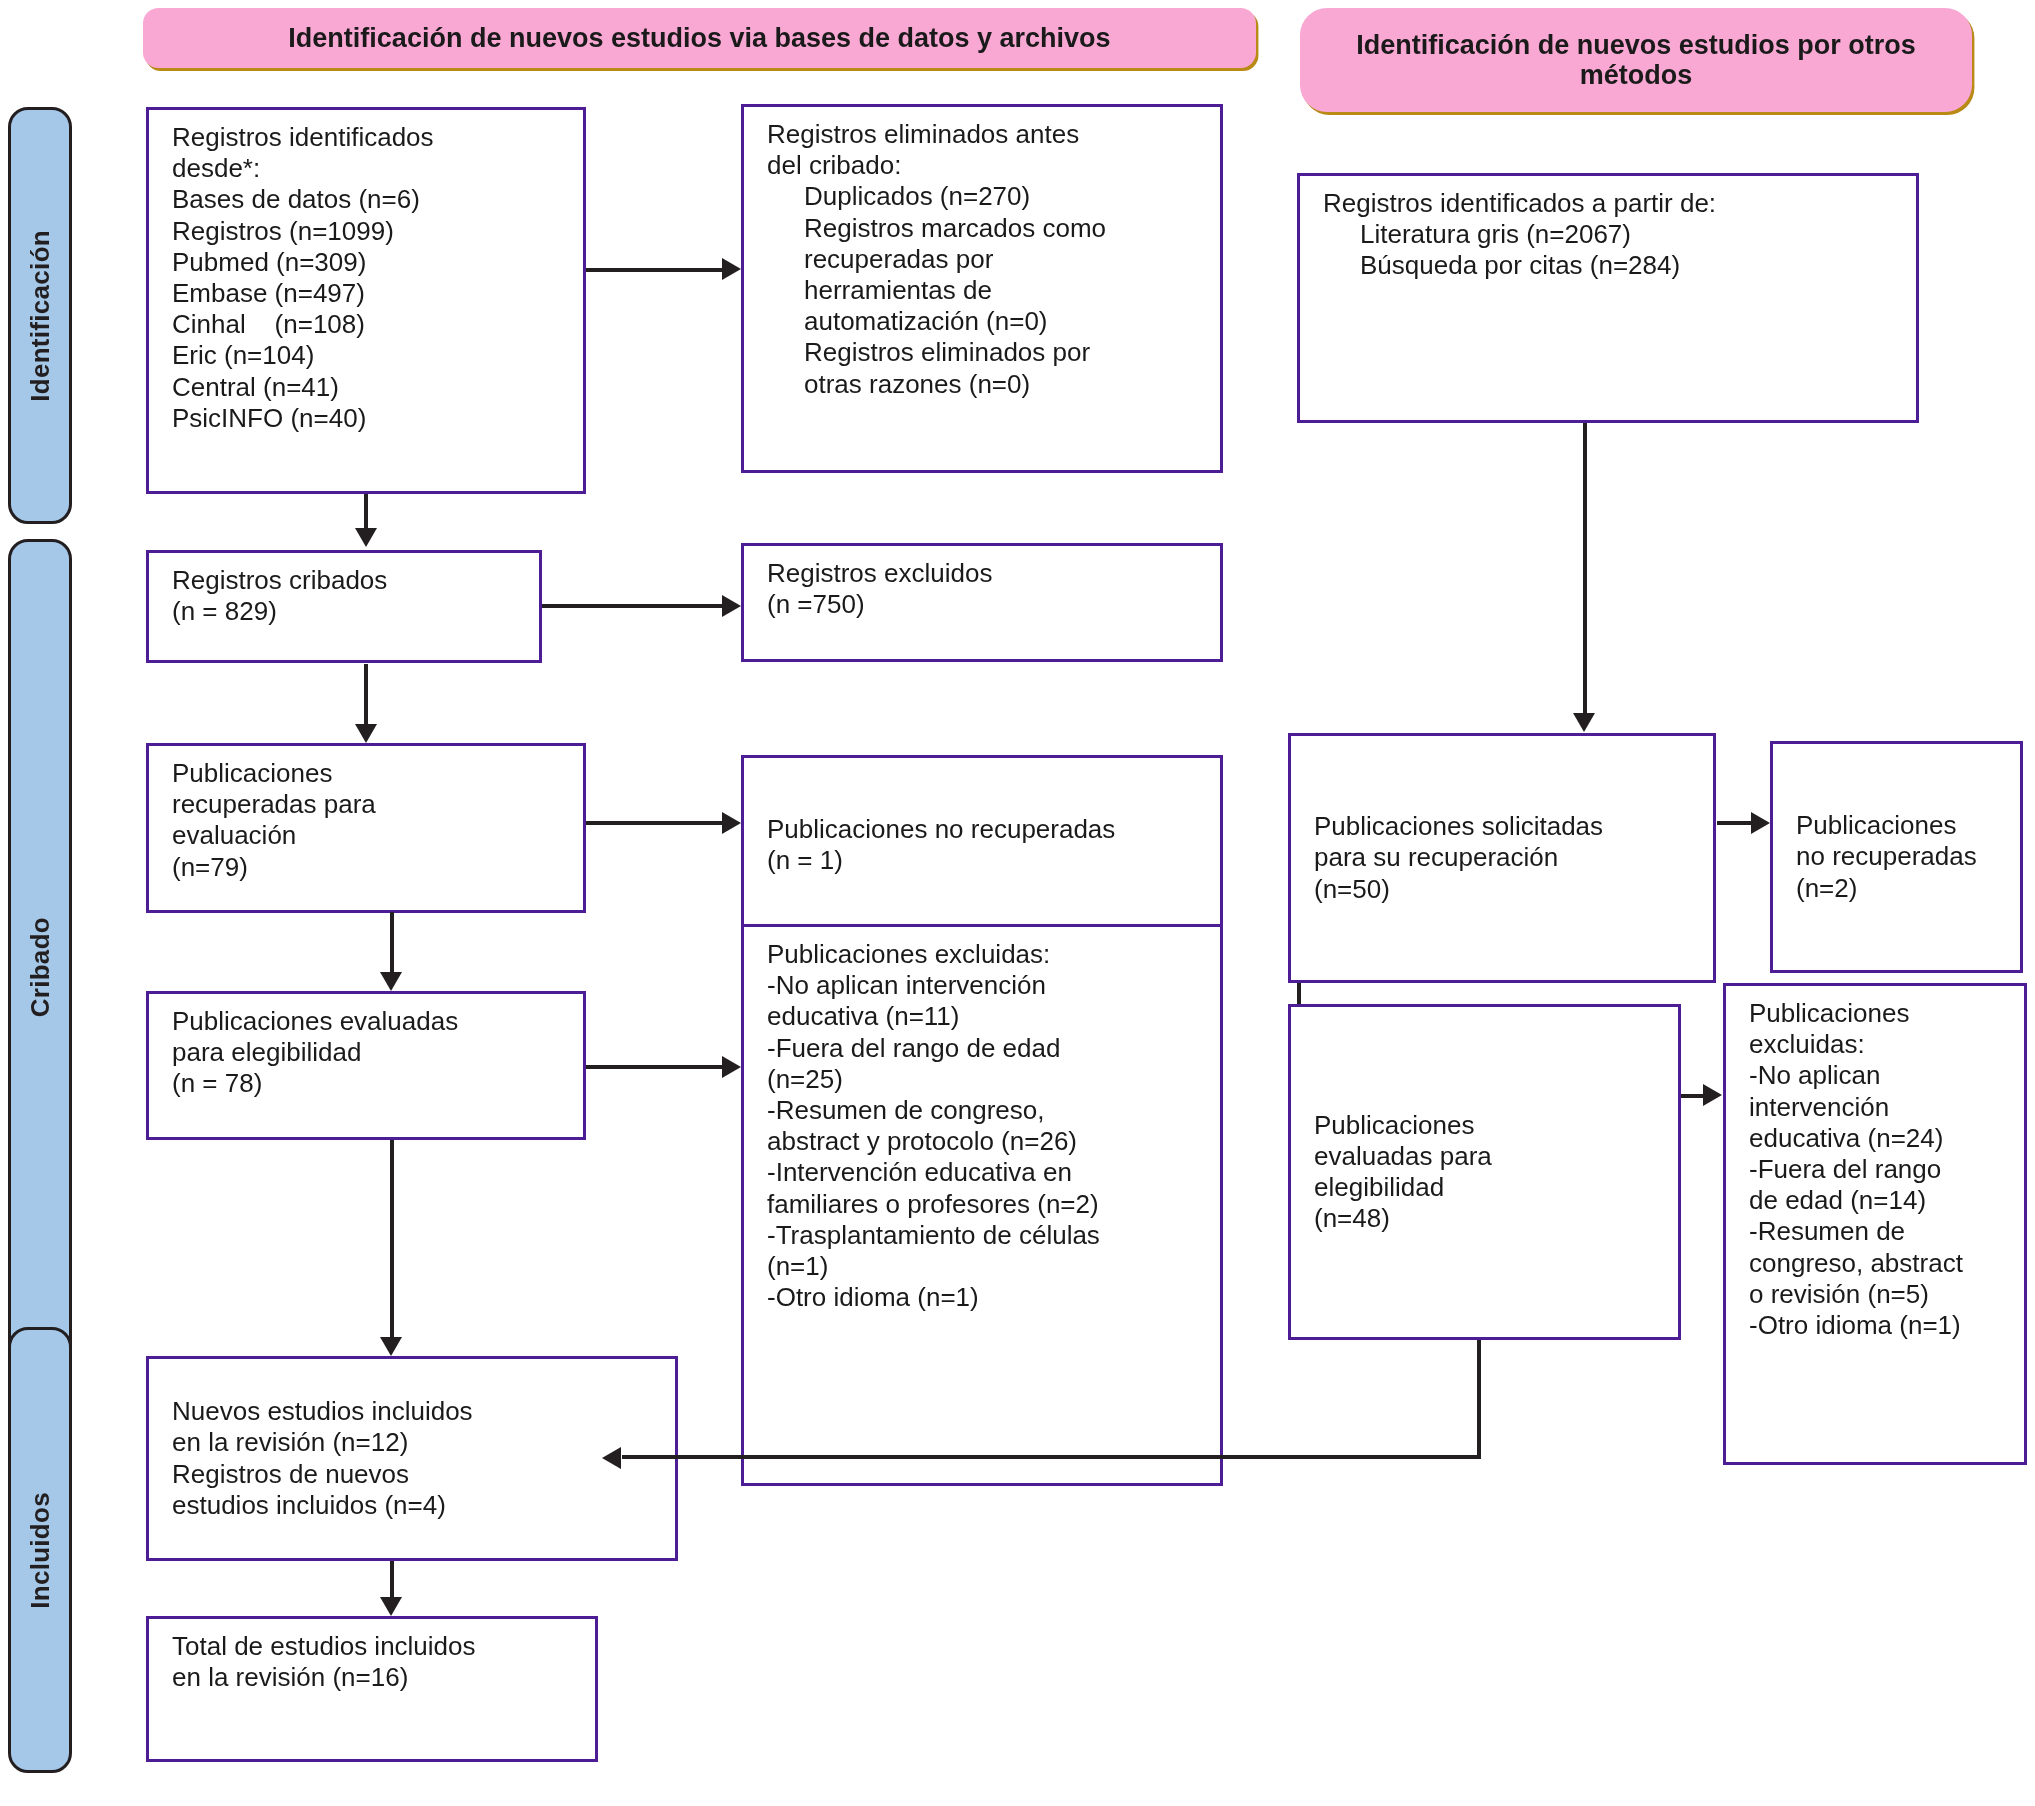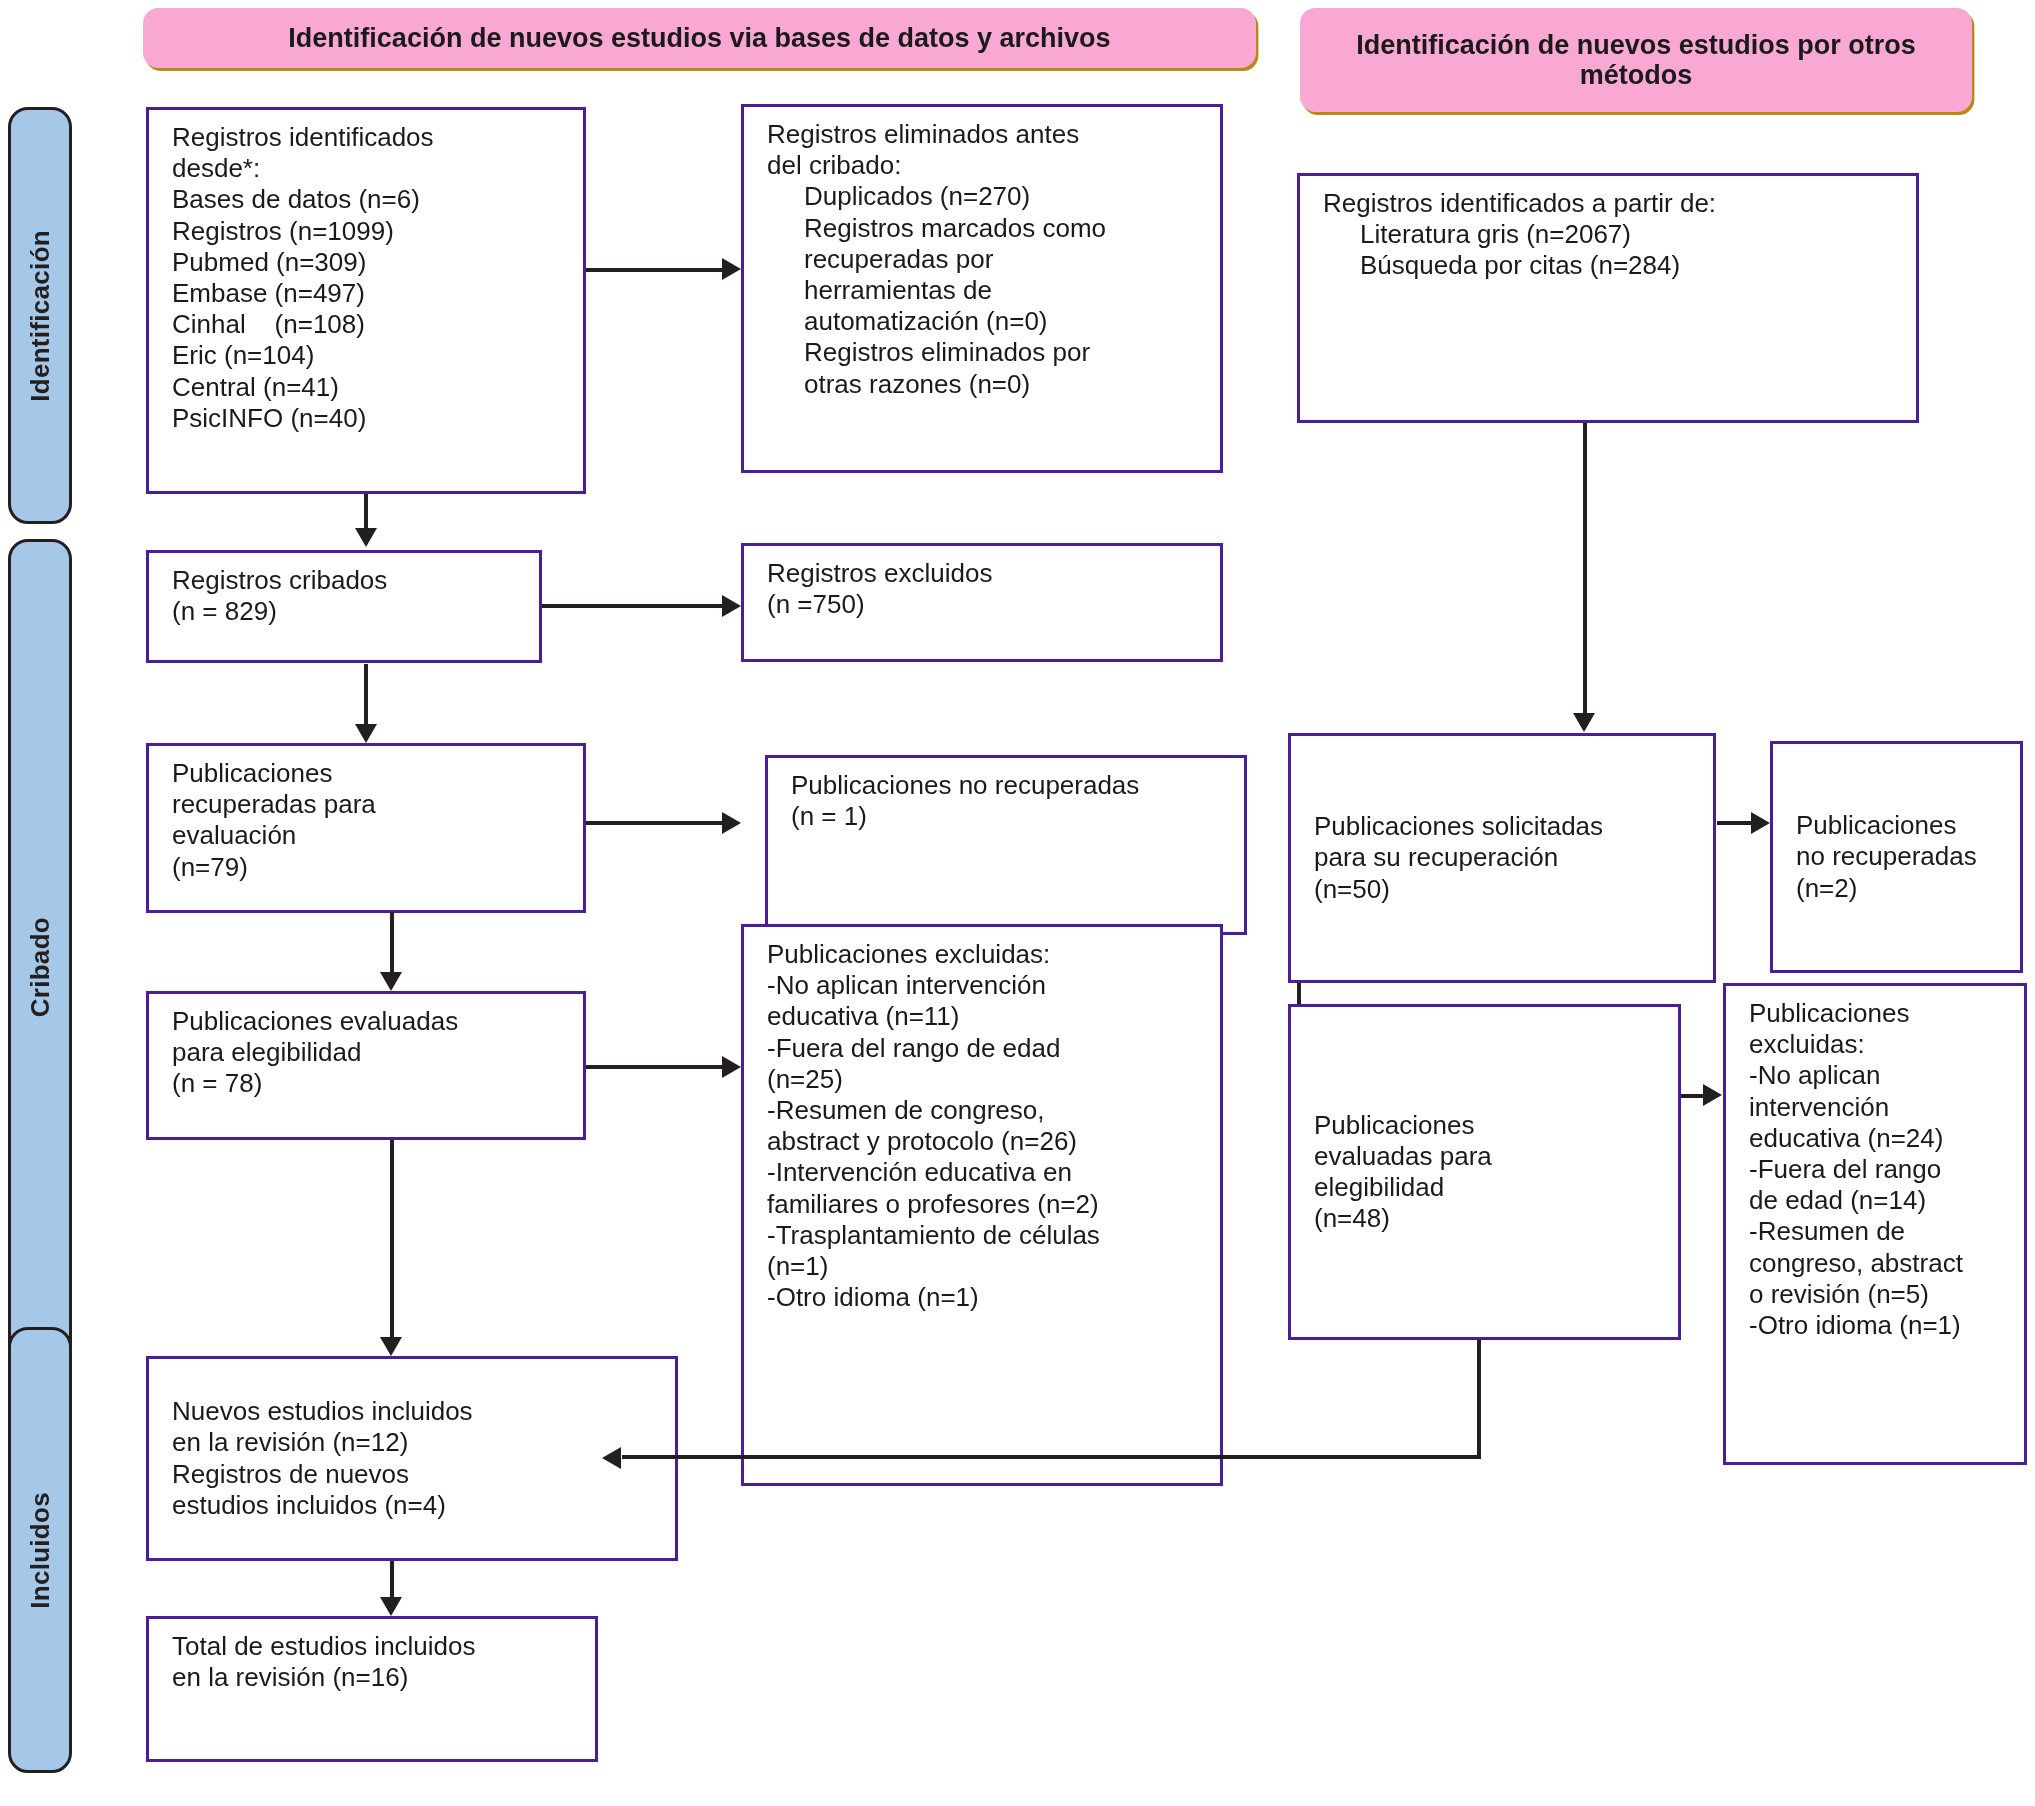--- a/index.html
+++ b/index.html
@@ -122,21 +122,21 @@
   </div>
 
   <div class="rail" style="left:8.3px; top:1327px; width:64px; height:446px;">
     <span class="rail-label">Incluidos</span>
   </div>
 
   <div class="banner" style="left:143px; top:8.3px; width:1113px; height:60px;">
     <span class="banner-label">Identificación de nuevos estudios via bases de datos y archivos</span>
   </div>
 
-  <div class="banner" style="left:1300px; top:8.3px; width:672px; height:104px;">
+  <div class="banner" style="left:1300px; top:8.3px; width:672px; height:104px;border-radius:27px;">
     <span class="banner-label">Identificación de nuevos estudios por otros métodos</span>
   </div>
 
   <div class="box" style="left:146px; top:107px; width:440px; height:387px; align-items:flex-start;">
     <div class="box-inner">
       <div class="box-line">Registros identificados</div>
       <div class="box-line">desde*:</div>
       <div class="box-line">Bases de datos (n=6)</div>
       <div class="box-line">Registros (n=1099)</div>
       <div class="box-line">Pubmed (n=309)</div>
@@ -190,21 +190,21 @@
 
   <div class="box" style="left:146px; top:743px; width:440px; height:170px; align-items:flex-start;">
     <div class="box-inner">
       <div class="box-line">Publicaciones</div>
       <div class="box-line">recuperadas para</div>
       <div class="box-line">evaluación</div>
       <div class="box-line">(n=79)</div>
     </div>
   </div>
 
-  <div class="box" style="left:741px; top:755px; width:482px; height:180px; align-items:flex-start;margin-left:24px;">
+  <div class="box" style="left:741px; top:755px; width:482px; height:180px; align-items:center;">
     <div class="box-inner">
       <div class="box-line">Publicaciones no recuperadas</div>
       <div class="box-line">(n = 1)</div>
     </div>
   </div>
 
   <div class="hline" style="left:586px; top:821px; width:137px;"></div>
   <div class="arrow arrow-right" style="left:722px; top:812px;"></div>
 
   <div class="vline" style="left:390px; top:912px; width:4.2px; height:62px;"></div>

